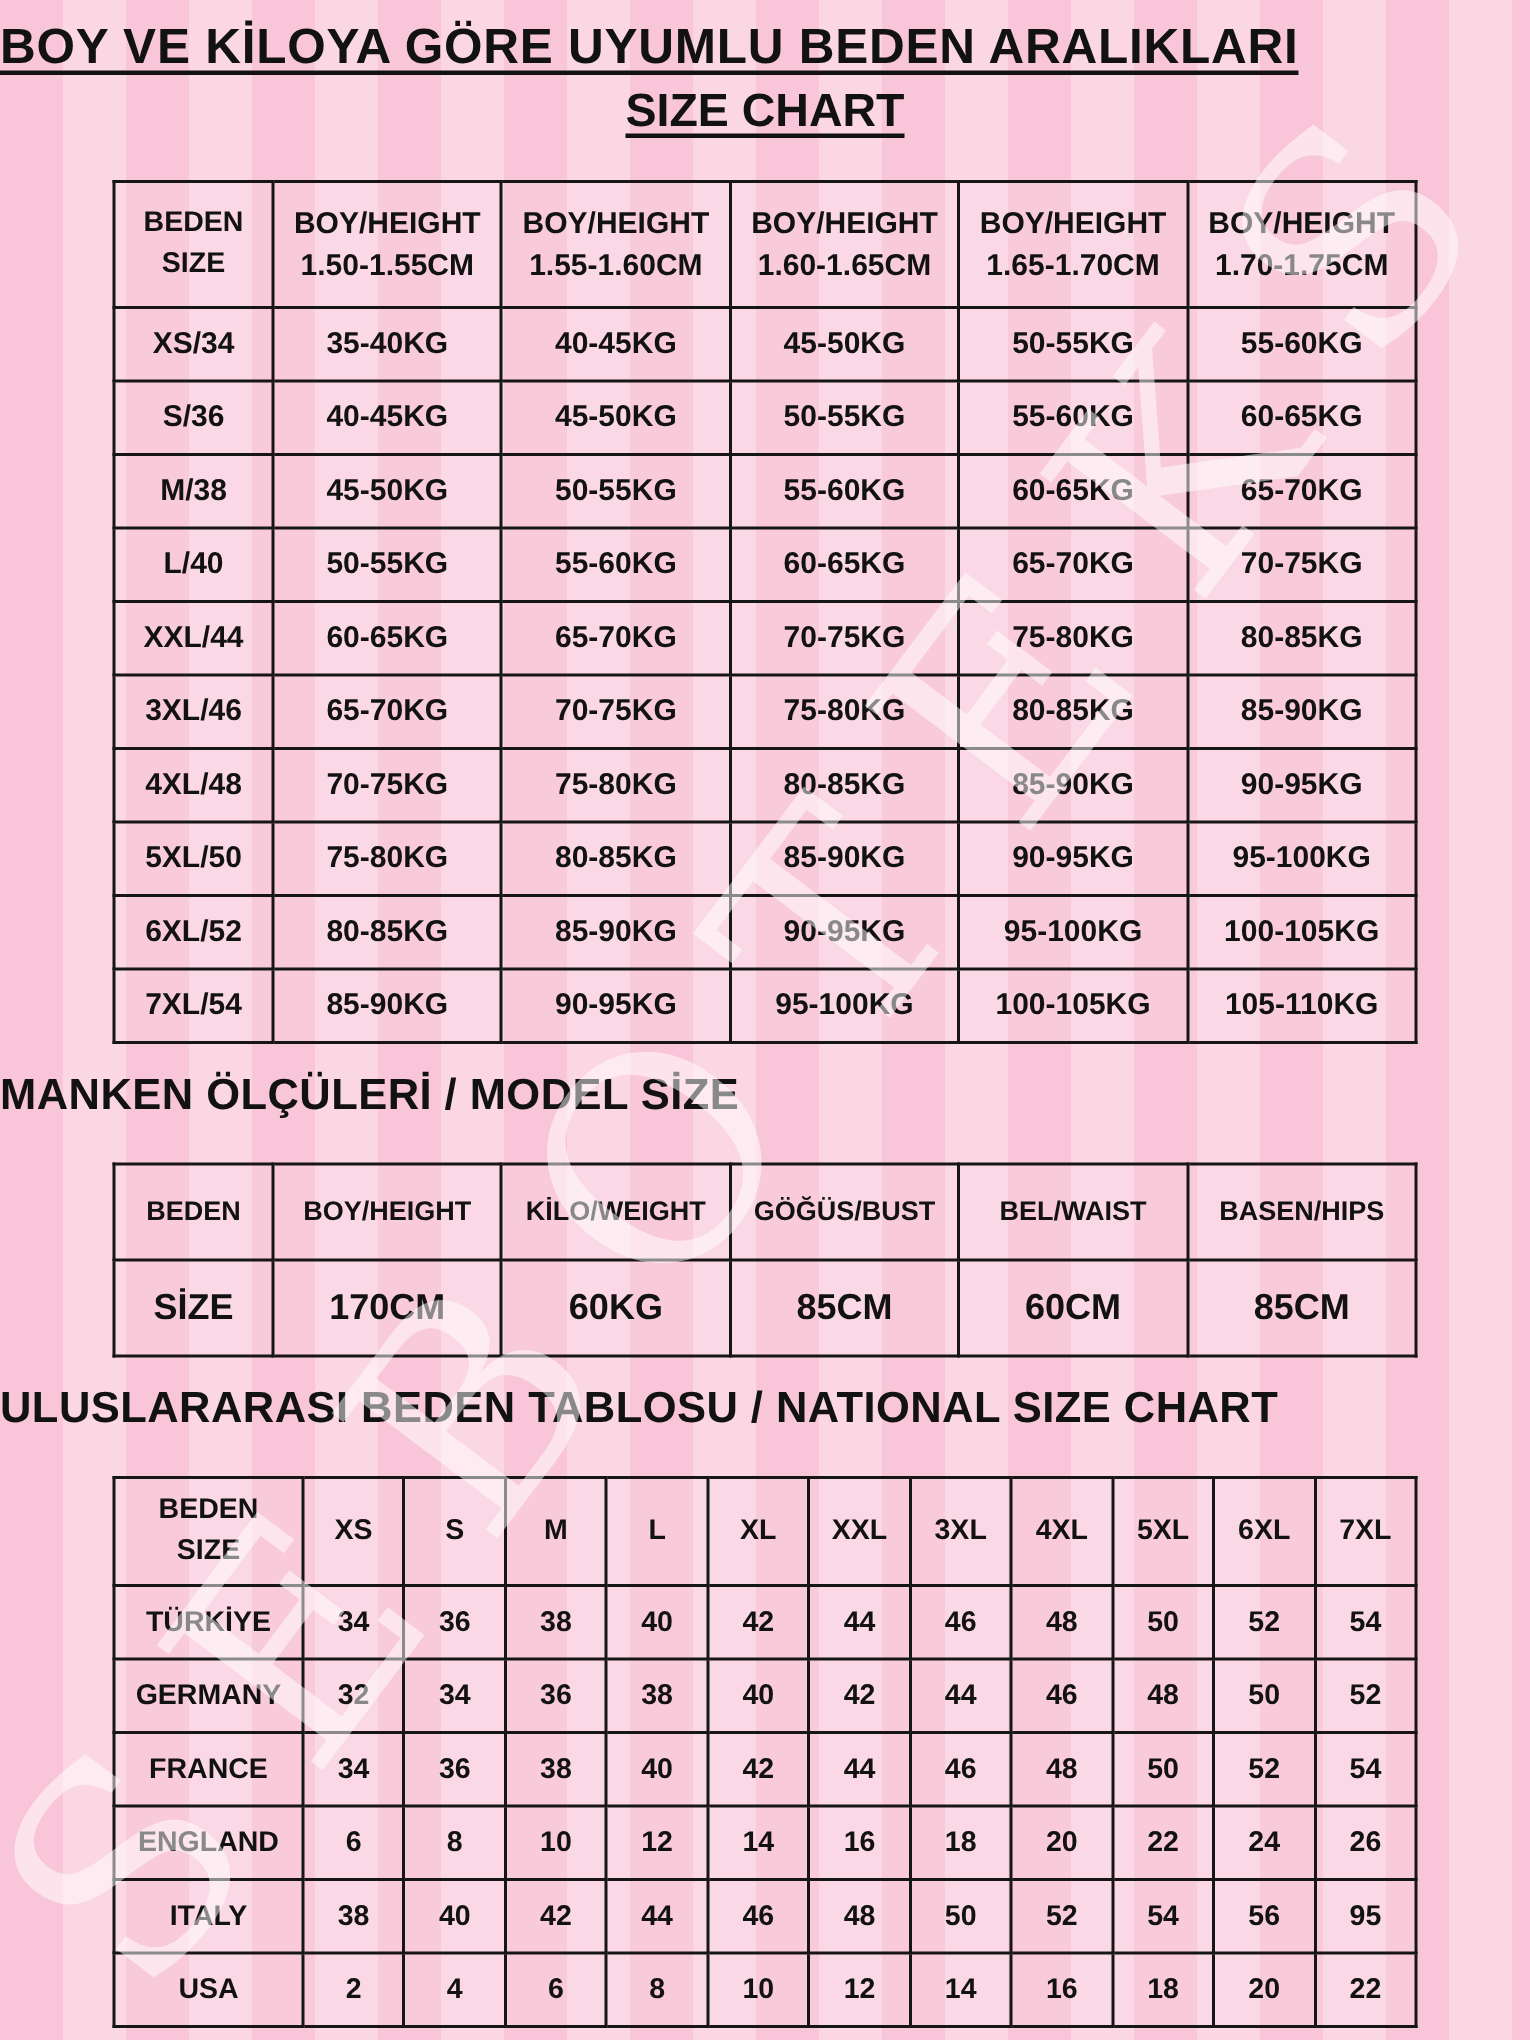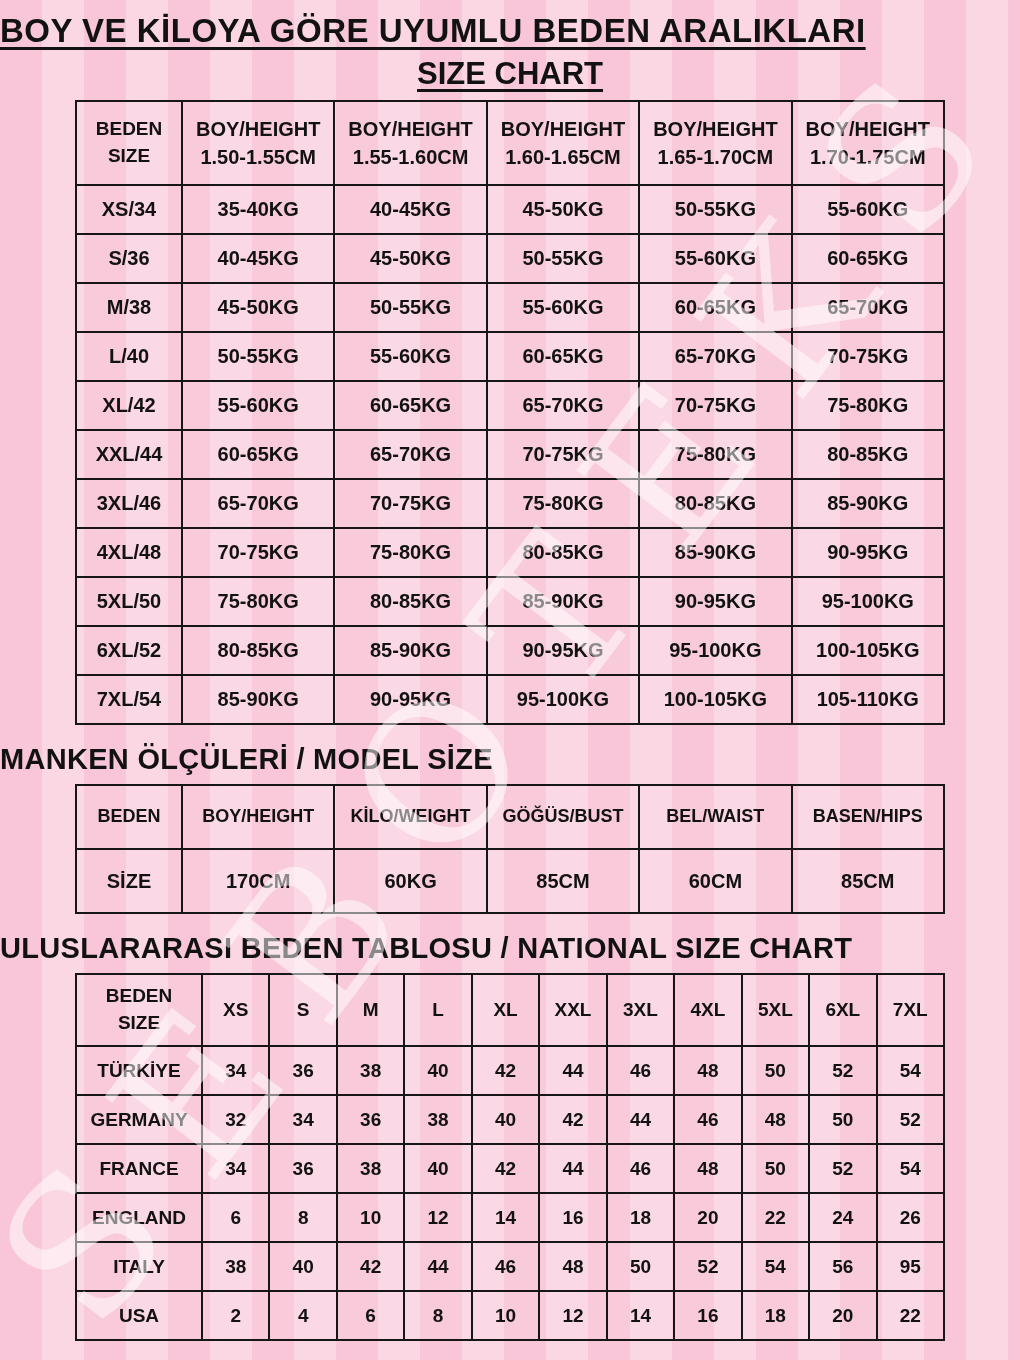--- a/index.html
+++ b/index.html
@@ -11,34 +11,34 @@
   .main-title{
     text-align:left;font-size:33px;font-weight:bold;padding-top:12px;margin:0;
     letter-spacing:0.5px;
     text-decoration:underline;text-decoration-thickness:2.5px;text-underline-offset:5px;
   }
   .main-subtitle{
     text-align:center;font-size:31px;font-weight:bold;margin:6px 0 0 0;
     text-decoration:underline;text-decoration-thickness:2.5px;text-underline-offset:5px;
   }
   table{
-    margin:8px auto 0 auto;width:870px;border-collapse:collapse;table-layout:fixed;
+    margin:28px auto 0 auto;width:870px;border-collapse:collapse;table-layout:fixed;
   }
   th,td{
     border:2px solid #161616;text-align:center;vertical-align:middle;
     font-weight:bold;padding:0 2px;background:rgba(255,255,255,0.07);
   }
   th{white-space:pre-line;line-height:1.4;}
   
   .size-chart th{font-size:20px;height:82px;}
   .size-chart td{font-size:20px;height:47px;}
   .size-chart th:first-child{width:100px;font-size:19px;}
   
   .model-size th{font-size:18px;height:62px;}
-  .model-size td{font-size:20px;height:62px;}
+  .model-size td{font-size:24px;height:62px;}
   .model-size th:first-child{width:100px;}
   
   .intl th{font-size:19px;height:70px;}
   .intl td{font-size:19px;height:47px;}
   .intl th:first-child{width:120px;}
   .section-heading{
     font-size:29px;font-weight:bold;margin:18px 0 0 0;letter-spacing:0.3px;
   }
   .watermark{
     position:absolute;top:50%;left:50%;
@@ -100,28 +100,20 @@
           <td>60-65KG</td>
           <td>65-70KG</td>
         </tr>
         <tr>
           <td>L/40</td>
           <td>50-55KG</td>
           <td>55-60KG</td>
           <td>60-65KG</td>
           <td>65-70KG</td>
           <td>70-75KG</td>
-        </tr>
-        <tr>
-          <td>XL/42</td>
-          <td>55-60KG</td>
-          <td>60-65KG</td>
-          <td>65-70KG</td>
-          <td>70-75KG</td>
-          <td>75-80KG</td>
         </tr>
         <tr>
           <td>XXL/44</td>
           <td>60-65KG</td>
           <td>65-70KG</td>
           <td>70-75KG</td>
           <td>75-80KG</td>
           <td>80-85KG</td>
         </tr>
         <tr>

